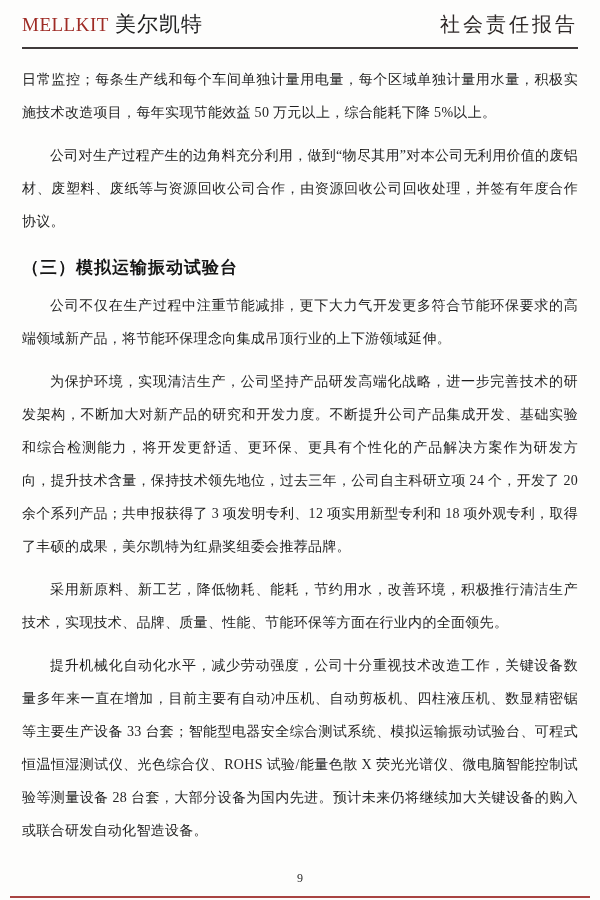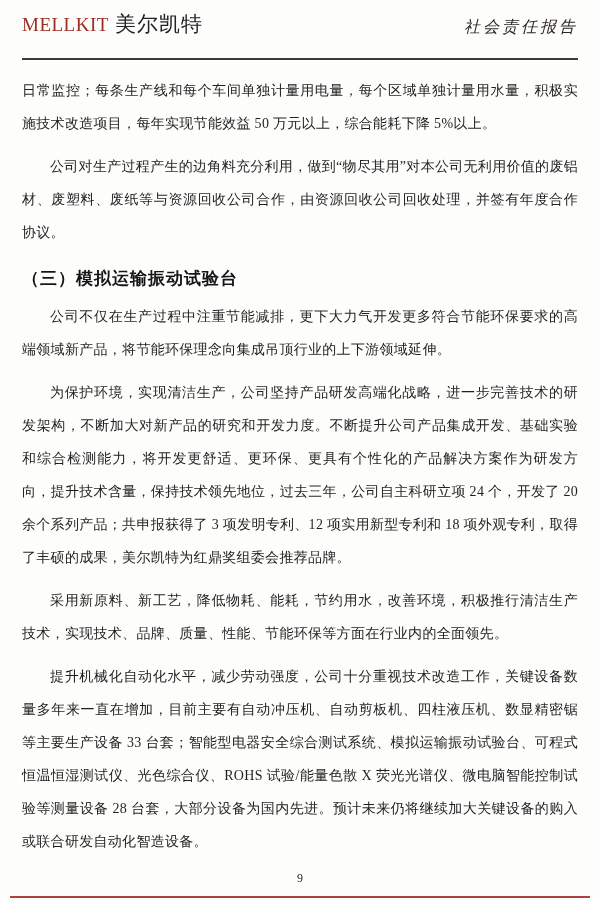--- a/index.html
+++ b/index.html
@@ -16,45 +16,44 @@
     background: #fdfdfc;
     overflow: hidden;
     color: #1f1f1f;
   }
   
   .header {
     display: flex;
     justify-content: space-between;
     align-items: flex-end;
     margin: 10px 22px 0 22px;
-    padding-bottom: 20px;
+    padding-bottom: 9px;
     border-bottom: 2px solid #3f3b3b;
   }
   .brand {
     display: flex;
     align-items: baseline;
     gap: 6px;
     white-space: nowrap;
   }
   .brand-en {
     font-family: "Liberation Serif", "DejaVu Serif", serif;
     font-size: 19px;
     letter-spacing: 0.5px;
     color: #9e2b25;
   }
   .brand-cn {
     font-size: 21px;
     color: #222222;
     letter-spacing: 1px;
   }
   .report-title {
-    font-size: 16px;
+    font-size: 20px;
     letter-spacing: 3px;
     color: #2d2726;
-    font-style: italic;
     white-space: nowrap;
   }
   
   .content {
     margin: 0 22px;
   }
   .para {
     margin: 10px 0 0 0;
     font-size: 14px;
     line-height: 33px;

